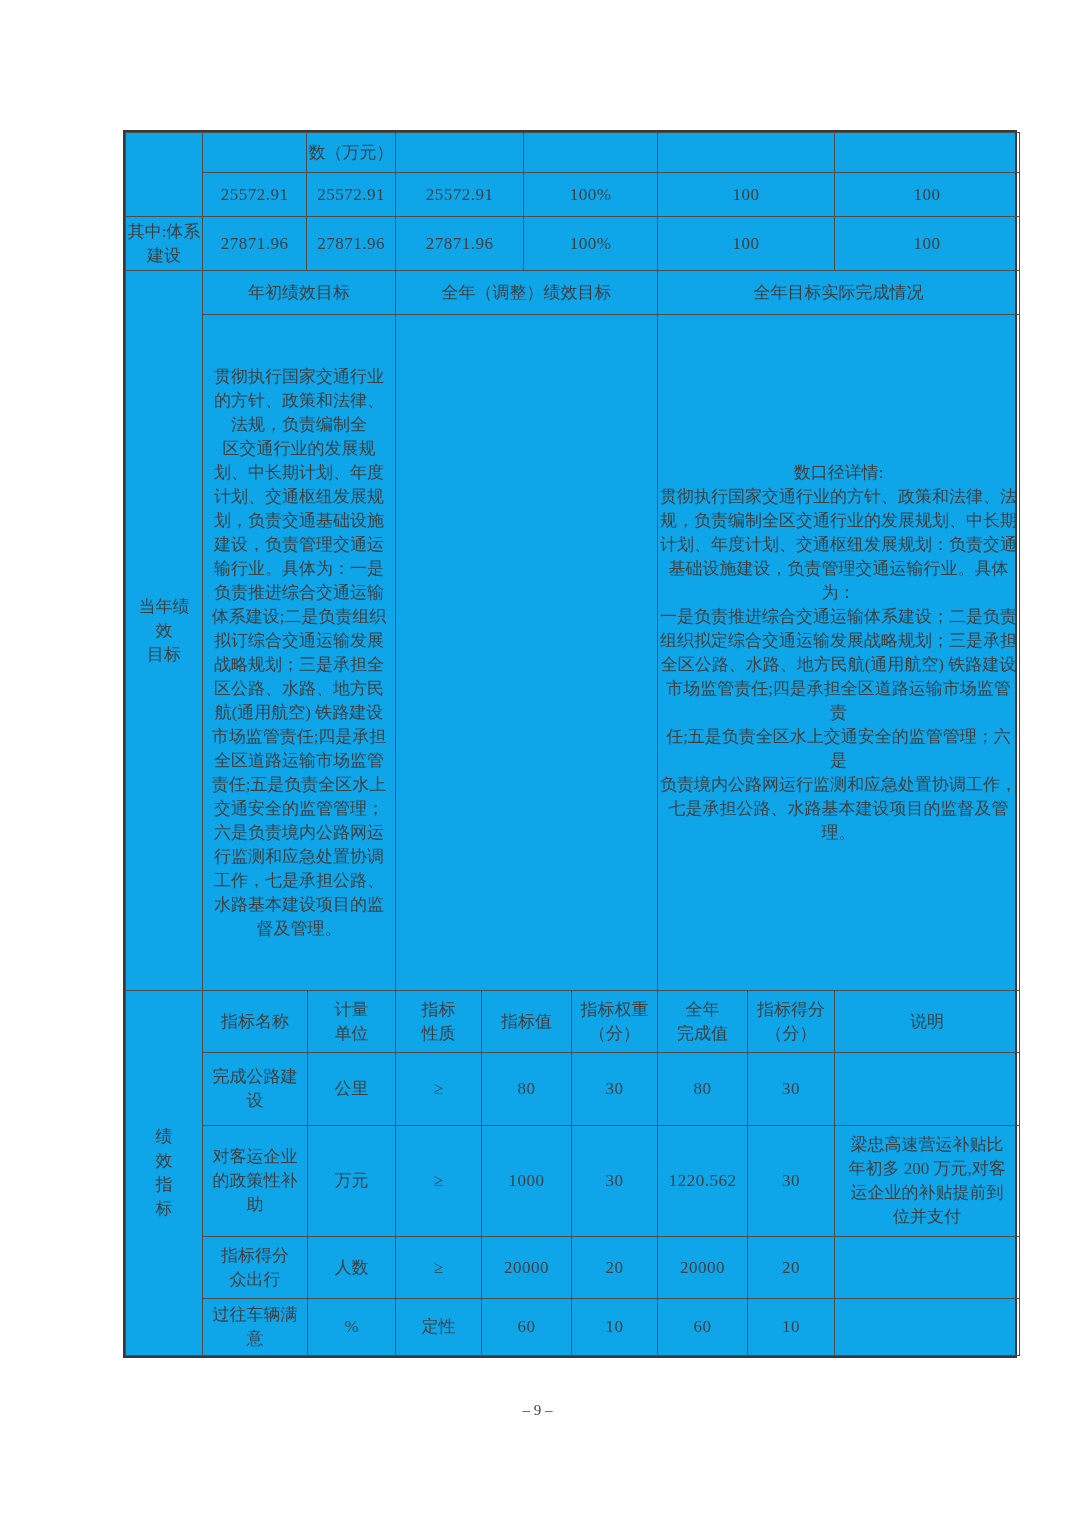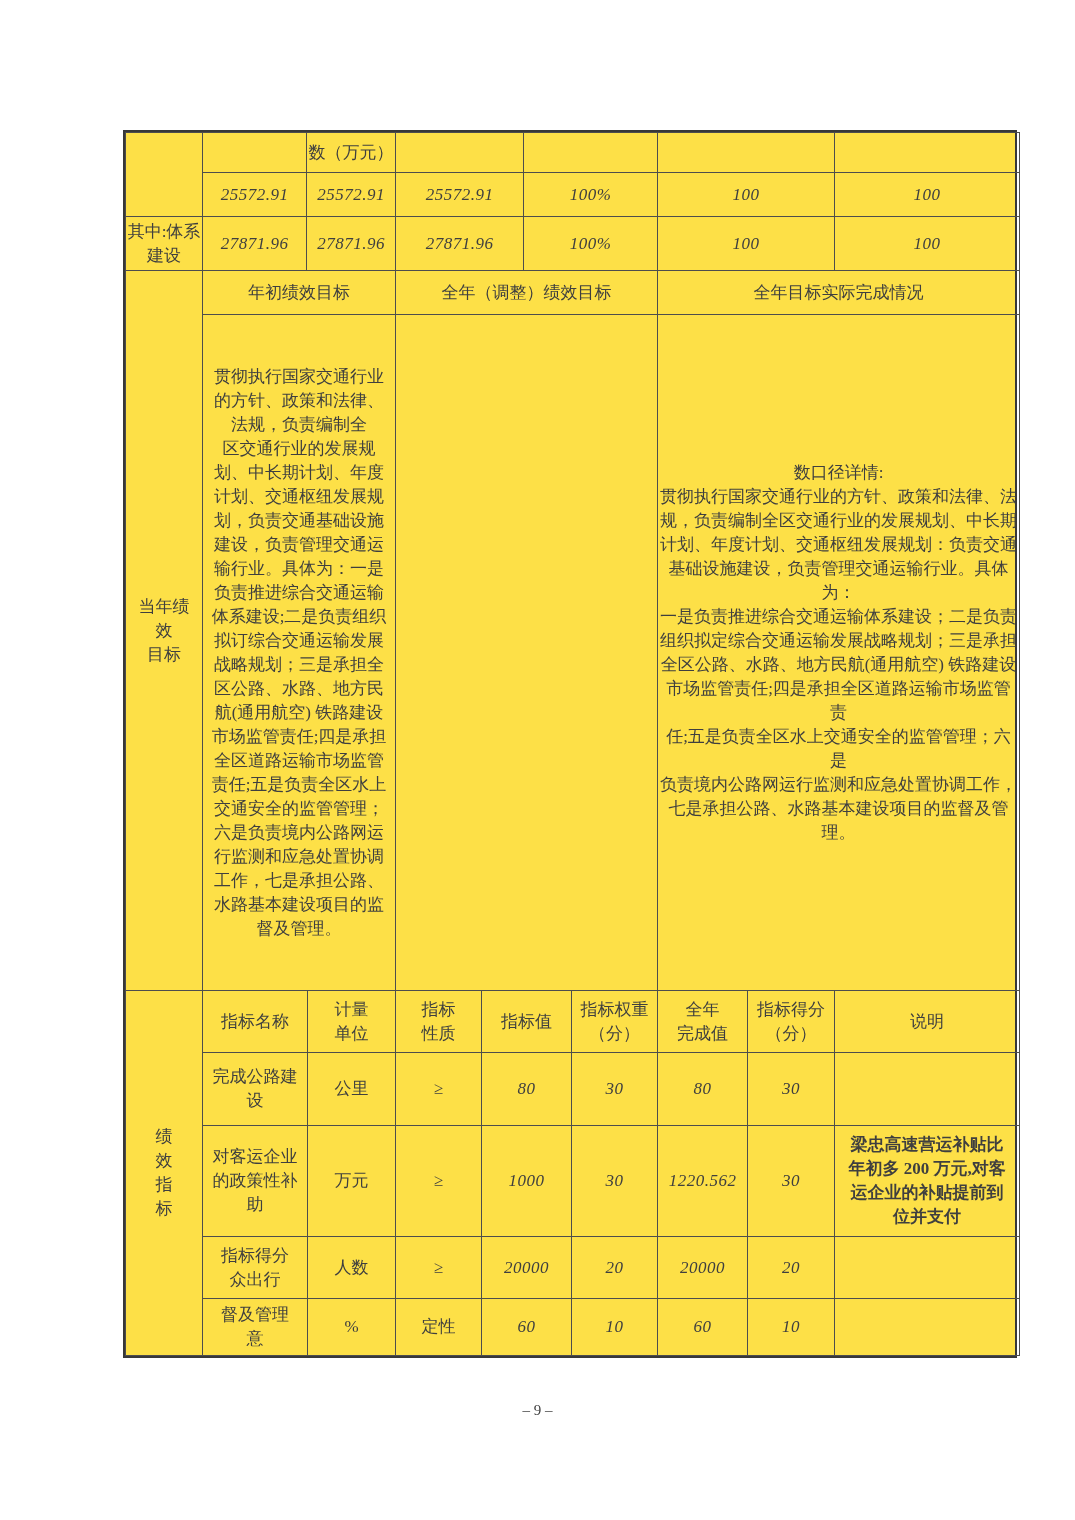--- a/index.html
+++ b/index.html
@@ -3,21 +3,21 @@
 <meta charset="utf-8">
 <style>
   html,body{margin:0;padding:0;background:#ffffff;}
   body{
     width:1075px;height:1520px;position:relative;
     font-family:"Liberation Serif","DejaVu Serif",serif;
     color:#3f3f3f;
   }
   .tablewrap{
     position:absolute;left:123px;top:130px;width:894px;
-    border:2px solid #383838;box-sizing:border-box;background:#fde047;
+    border:2px solid #383838;box-sizing:border-box;background:#0ea5e9;
   }
   table.t{
     width:100%;border-collapse:collapse;table-layout:fixed;
   }
   table.t + table.t{margin-top:-1px;}
   table.t td{
     border:1px solid #4d4d4d;box-sizing:border-box;
     padding:0;text-align:center;vertical-align:middle;
     font-size:17px;line-height:24px;overflow:hidden;
   }
@@ -32,25 +32,24 @@
     text-align:left;white-space:pre-line;line-height:27.7px;
     font-size:16.5px;padding:0 10px;
   }
   .ind-name{
     text-align:left;padding:0 4px 0 7px;white-space:pre-line;
     line-height:28px;font-size:16.5px;
   }
   .note-cell{
     white-space:pre-line;line-height:29px;font-size:16.5px;text-align:center;
     padding:0 2px;
-    font-weight:bold;
   }
   .lbl-mid{white-space:pre-line;line-height:27px;font-size:16.5px;}
   .lbl-vert{white-space:pre-line;line-height:21px;font-size:16px;}
-  .num{letter-spacing:0.5px;font-style:italic;}
+  .num{letter-spacing:0.5px;}
   .page-number{
     position:absolute;top:1402px;left:0;width:100%;
     text-align:center;font-size:15px;color:#3f3f3f;
   }
 </style>
 </head>
 <body>
 
 <div class="tablewrap">
 
@@ -215,21 +214,21 @@
 众出行</td>
       <td>人数</td>
       <td>≥</td>
       <td class="num">20000</td>
       <td class="num">20</td>
       <td class="num">20000</td>
       <td class="num">20</td>
       <td class="note-cell"></td>
     </tr>
     <tr style="height:57px">
-      <td class="ind-name">督及管理
+      <td class="ind-name">过往车辆满
 意</td>
       <td>%</td>
       <td>定性</td>
       <td class="num">60</td>
       <td class="num">10</td>
       <td class="num">60</td>
       <td class="num">10</td>
       <td class="note-cell"></td>
     </tr>
   </tbody>

